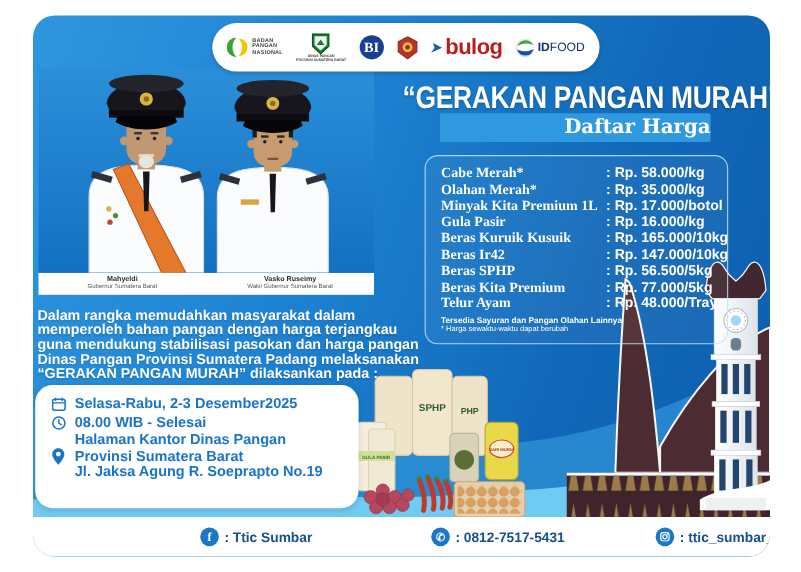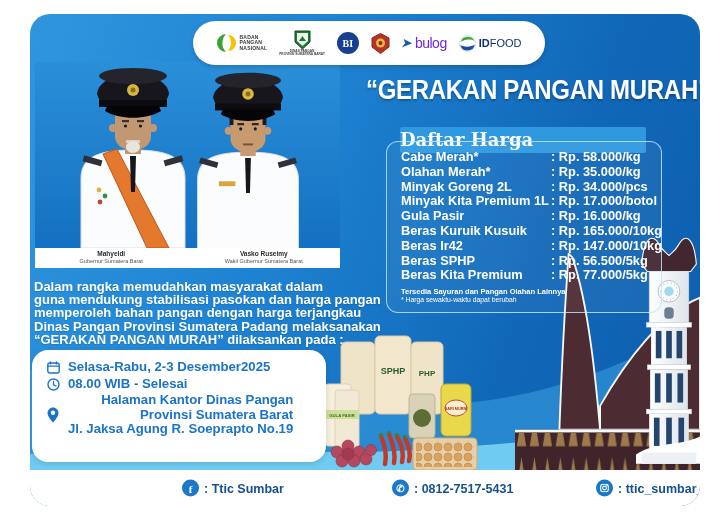--- a/index.html
+++ b/index.html
@@ -16,65 +16,65 @@
   .logo-pill{
     position:absolute;left:163px;top:7px;width:352px;height:44px;background:#fff;
     border-radius:22px;display:flex;align-items:center;justify-content:center;gap:12px;
     box-shadow:0 2px 5px rgba(0,0,0,.18);z-index:6;
   }
   .lg{display:flex;align-items:center;gap:3px;}
   .bpn-t{font-size:5px;font-weight:700;color:#3a3a3a;line-height:5.5px;letter-spacing:.2px;}
   .sumbar{flex-direction:column;gap:0;}
   .sumbar-cap{font-size:3.2px;color:#444;line-height:3.4px;text-align:center;font-weight:700;}
   .bi-circ{width:22px;height:22px;border-radius:50%;background:#173f8f;color:#fff;
-    display:flex;align-items:center;justify-content:center;font-size:10px;font-weight:700;
+    display:flex;align-items:center;justify-content:center;font-size:13px;font-weight:700;
     font-family:"Liberation Serif",serif;}
-  .bulog-txt{font-size:14px;font-weight:400;color:#6d28d9;letter-spacing:-.5px;}
+  .bulog-txt{font-size:20px;font-weight:700;color:#b91c1c;letter-spacing:-.5px;}
   .bulog-arrow{color:#1d5cab;font-size:12px;font-weight:800;transform:skewX(-12deg);}
   .idfood-txt{font-size:11px;font-weight:800;color:#12306b;letter-spacing:0;}
   .idfood-txt .lite{font-weight:400;}
   
   .photo{position:absolute;left:5px;top:48px;width:305px;height:206px;z-index:4;}
   .photo-bg{height:186px;background:linear-gradient(180deg,#2a8fd9,#1470c2);position:relative;overflow:hidden;}
   .name-strip{height:20px;background:#fff;display:flex;}
   .nm{flex:1;text-align:center;padding-top:2px;}
   .nm-name{font-size:6.5px;font-weight:700;color:#2a2a2a;line-height:7.5px;}
   .nm-role{font-size:5.5px;color:#555;line-height:6.5px;}
   
   .title{
     position:absolute;left:336px;top:62px;width:334px;text-align:center;color:#fff;
     font-size:24px;font-weight:800;white-space:nowrap;z-index:5;
     transform:scale(1.0,1.18);transform-origin:center;letter-spacing:-0.3px;
     text-shadow:0 1px 2px rgba(0,0,0,.25);
   }
   .daftar{
-    position:absolute;left:370px;top:113px;width:246px;height:26px;background:#2f99e0;
+    position:absolute;left:370px;top:89px;width:246px;height:26px;background:#2f99e0;
     color:#fff;font-family:"DejaVu Serif", serif;font-weight:700;font-size:18px;
-    text-align:left;line-height:26px;border-radius:2px;z-index:5;
+    text-align:right;line-height:26px;border-radius:2px;z-index:5;
   }
   .price-panel{
     position:absolute;left:356px;top:127px;width:276px;height:172px;box-sizing:border-box;
     border:1.5px solid rgba(195,229,250,.85);border-radius:12px;background:rgba(255,255,255,.05);
     padding:8px 0 0 14px;z-index:5;
   }
   .price-row{display:flex;color:#fff;font-weight:700;font-size:12.8px;line-height:14.8px;white-space:nowrap;}
-  .pn{width:150px;flex:none;}
+  .pn{width:150px;flex:none;font-family:Liberation Serif, serif;}
   .notes{text-align:left;color:#fff;margin-top:4px;padding-right:12px;}
   .note1{font-size:7.5px;font-weight:700;line-height:9px;}
   .note2{font-size:6.8px;line-height:8px;}
   
   .intro{position:absolute;left:4px;top:266px;color:#fff;font-weight:700;font-size:13px;
     line-height:13.2px;z-index:5;text-shadow:0 1px 1px rgba(0,0,0,.15);white-space:nowrap;}
   .event{
     position:absolute;left:2px;top:336px;width:294px;height:112px;background:#fff;
     border-radius:16px;padding:10px 8px 0 13px;box-sizing:border-box;z-index:5;
     box-shadow:0 2px 6px rgba(0,0,0,.12);
   }
   .ev-row{display:flex;align-items:flex-start;color:#1b74c8;font-weight:700;
-    font-size:13.2px;line-height:14.5px;margin-bottom:2px;white-space:nowrap;text-align:right;}
+    font-size:13.2px;line-height:14.5px;margin-bottom:2px;white-space:nowrap;}
   .ev-icon{width:16px;flex:none;margin-right:7px;display:flex;justify-content:center;margin-top:1px;}
   
   .footer{position:absolute;left:0;bottom:0;width:670px;height:36px;background:#fff;z-index:7;}
   .f-entry{position:absolute;top:50%;transform:translateY(-50%);display:flex;align-items:center;
     gap:5px;color:#15508f;font-weight:700;font-size:12.5px;white-space:nowrap;}
   .f-fb{left:152px;} .f-wa{left:362px;} .f-ig{left:522px;padding-left:44px;}
   .f-ic{width:17px;height:17px;border-radius:50%;background:#1b77c8;color:#fff;flex:none;
     display:flex;align-items:center;justify-content:center;font-size:11px;font-weight:700;
     font-family:"Liberation Serif",serif;}
   .f-ic.wa{font-size:10px;font-family:"Liberation Sans",sans-serif;}
@@ -310,24 +310,20 @@
   <div class="price-panel">
     <div class="price-row">
         <div class="pn">Cabe Merah*</div>
         <div class="pv">: Rp. 58.000/kg</div>
       </div>
     <div class="price-row">
         <div class="pn">Olahan Merah*</div>
         <div class="pv">: Rp. 35.000/kg</div>
       </div>
     <div class="price-row">
-        <div class="pn">Minyak Goreng 2L</div>
-        <div class="pv">: Rp. 34.000/pcs</div>
-      </div>
-    <div class="price-row">
         <div class="pn">Minyak Kita Premium 1L</div>
         <div class="pv">: Rp. 17.000/botol</div>
       </div>
     <div class="price-row">
         <div class="pn">Gula Pasir</div>
         <div class="pv">: Rp. 16.000/kg</div>
       </div>
     <div class="price-row">
         <div class="pn">Beras Kuruik Kusuik</div>
         <div class="pv">: Rp. 165.000/10kg</div>
@@ -336,31 +332,35 @@
         <div class="pn">Beras Ir42</div>
         <div class="pv">: Rp. 147.000/10kg</div>
       </div>
     <div class="price-row">
         <div class="pn">Beras SPHP</div>
         <div class="pv">: Rp. 56.500/5kg</div>
       </div>
     <div class="price-row">
         <div class="pn">Beras Kita Premium</div>
         <div class="pv">: Rp. 77.000/5kg</div>
+      </div>
+    <div class="price-row">
+        <div class="pn">Telur Ayam</div>
+        <div class="pv">: Rp. 48.000/Tray</div>
       </div>
     <div class="notes">
       <div class="note1">Tersedia Sayuran dan Pangan Olahan Lainnya</div>
       <div class="note2">* Harga sewaktu-waktu dapat berubah</div>
     </div>
   </div>
 
   <div class="intro">
     <div>Dalam rangka memudahkan masyarakat dalam</div>
+    <div>memperoleh bahan pangan dengan harga terjangkau</div>
     <div>guna mendukung stabilisasi pasokan dan harga pangan</div>
-    <div>memperoleh bahan pangan dengan harga terjangkau</div>
     <div>Dinas Pangan Provinsi Sumatera Padang melaksanakan</div>
     <div>“GERAKAN PANGAN MURAH” dilaksankan pada :</div>
   </div>
 
   <div class="event">
     <div class="ev-row">
       <span class="ev-icon">
         <svg width="13" height="13" viewBox="0 0 13 13">
             <rect x="0.8" y="2" width="11.4" height="10" rx="2" fill="none" stroke="#1b74c8" stroke-width="1.4"></rect>
             <line x1="3.5" y1="0.5" x2="3.5" y2="3.5" stroke="#1b74c8" stroke-width="1.4"></line>

